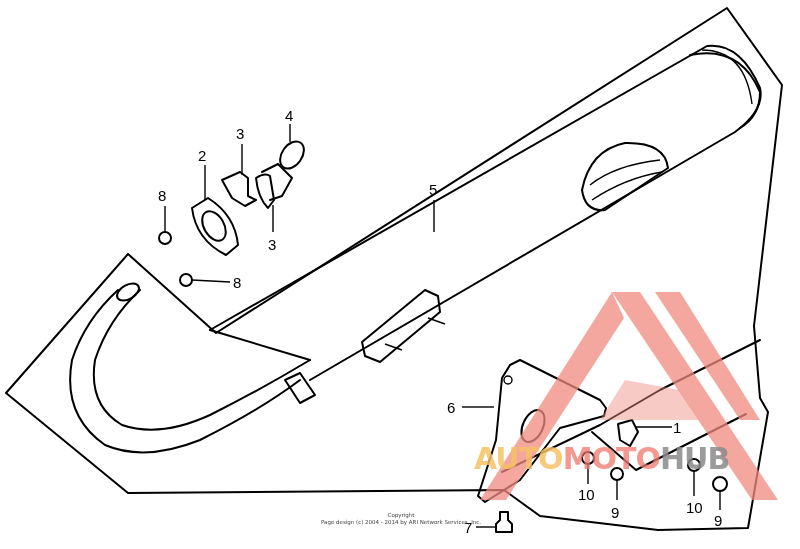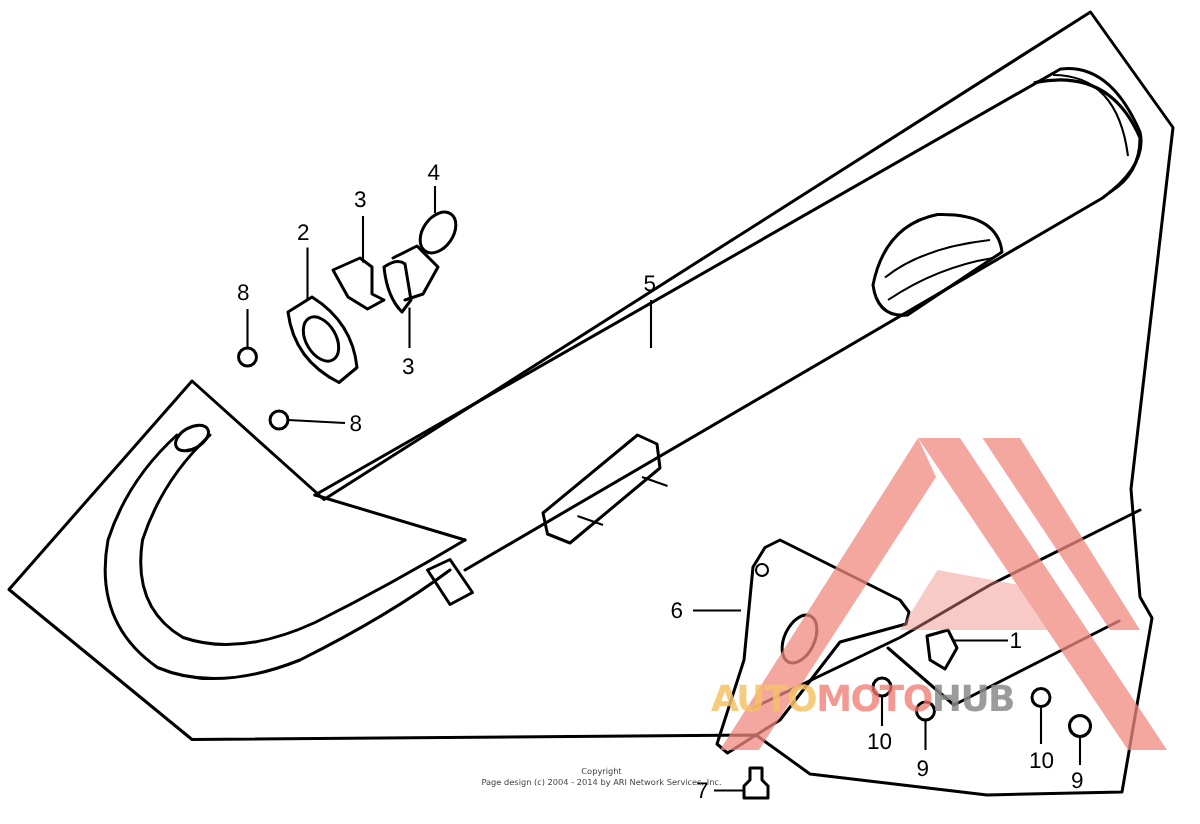--- a/index.html
+++ b/index.html
@@ -2,21 +2,21 @@
 <html><head>
 <meta charset="utf-8">
 <style>
   html,body{margin:0;padding:0;background:#fff;}
   body{width:800px;height:549px;overflow:hidden;position:relative;font-family:"Liberation Sans",sans-serif;}
   svg{position:absolute;left:0;top:0;}
   .ln{fill:none;stroke:#000;stroke-width:2;stroke-linejoin:round;stroke-linecap:round;}
   .thin{fill:none;stroke:#000;stroke-width:1.4;}
   .lbl{position:absolute;font-family:"Liberation Sans",sans-serif;font-size:15px;color:#000;line-height:1;}
   .copy{position:absolute;left:316px;top:512px;font-family:"DejaVu Sans",sans-serif;font-size:5.5px;color:#444;text-align:center;width:170px;line-height:1.3;}
-  .wm{position:absolute;left:474px;top:454px;font-family:"DejaVu Sans",sans-serif;font-weight:bold;font-size:24px;letter-spacing:-1px;line-height:1;text-align:center;}
+  .wm{position:absolute;left:474px;top:444px;font-family:"DejaVu Sans",sans-serif;font-weight:bold;font-size:30px;letter-spacing:-1px;line-height:1;text-align:center;}
   .wm .a{color:#f6c266;opacity:.85}
   .wm .m{color:#f0786e;opacity:.75}
   .wm .h{color:#8a8a8a;opacity:.85}
 </style>
 </head>
 <body>
 
 <svg width="800" height="549" viewBox="0 0 800 549">
 
   <polyline class="ln" points="128,254 216,333 727,8 782,85 754,326 760,398 768,412 748,528 658,530 540,516 504,490 128,493 6,393 128,254"></polyline>

